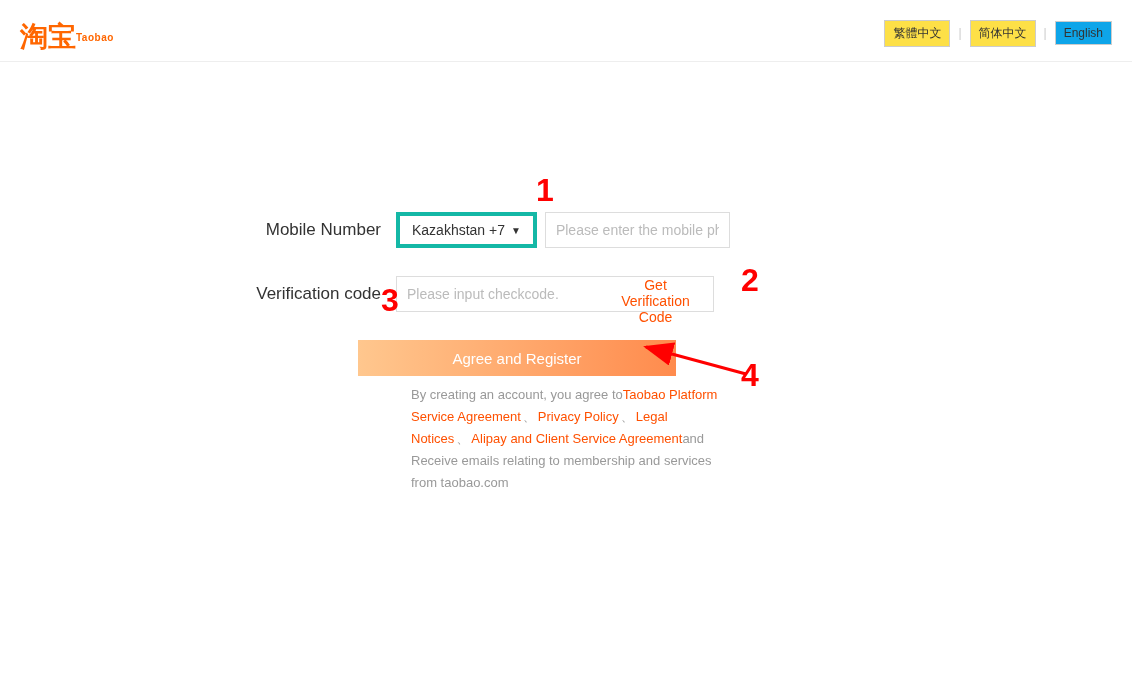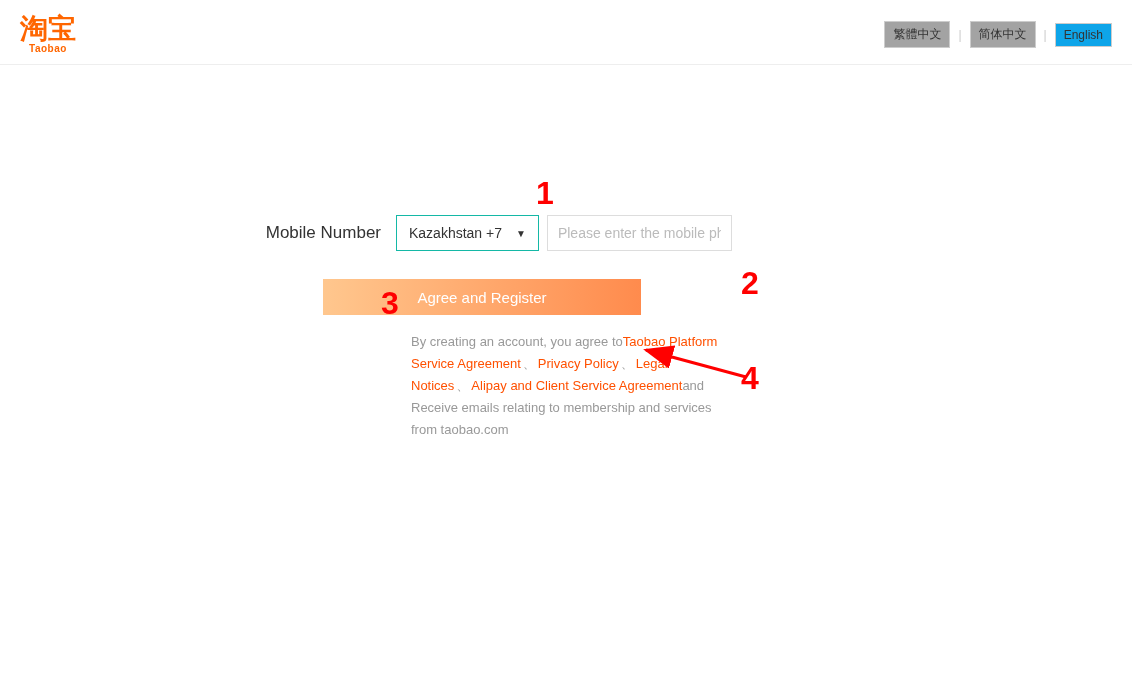--- a/index.html
+++ b/index.html
@@ -14,22 +14,23 @@
     }
     .header {
       display: flex;
       justify-content: space-between;
       align-items: center;
       padding: 15px 20px 10px 20px;
       border-bottom: 1px solid #eee;
     }
     .logo {
       display: flex;
-      flex-direction: column;
-      align-items: center;
+      flex-direction: row;
+      align-items: center;
+      margin-top: 8px;
     }
     .logo-cn {
       font-size: 28px;
       font-weight: bold;
       color: #ff6600;
       line-height: 1;
     }
     .logo-en {
       font-size: 10px;
       color: #ff6600;
@@ -38,21 +39,21 @@
     }
     .lang-switcher {
       display: flex;
       align-items: center;
       gap: 8px;
       font-size: 12px;
     }
     .lang-btn {
       padding: 4px 8px;
       border: 1px solid #ccc;
-      background: #a3a3a3;
+      background: #fde047;
       font-size: 12px;
       cursor: pointer;
       color: #333;
     }
     .lang-btn.active {
       background: #0ea5e9;
     }
     .lang-sep {
       color: #ccc;
     }
@@ -73,27 +74,27 @@
       font-size: 17px;
       color: #333;
     }
     .form-fields {
       display: flex;
       gap: 8px;
     }
     .country-select {
       display: flex;
       align-items: center;
-      border: 1px solid #14b8a6;
+      border: 4px solid #14b8a6;
       padding: 0 12px;
       height: 36px;
       font-size: 14px;
       color: #333;
       cursor: pointer;
-      gap: 14px;
+      gap: 6px;
       background: #fff;
     }
     .dropdown-icon {
       font-size: 10px;
       color: #333;
     }
     .text-input {
       border: 1px solid #ddd;
       height: 36px;
       padding: 0 10px;
@@ -123,37 +124,37 @@
     }
     .get-code-btn {
       background: none;
       border: none;
       color: #ff5000;
       font-size: 14px;
       padding: 0 12px;
       cursor: pointer;
     }
     .submit-row {
-      margin-left: 67px;
+      margin-left: 102px;
       width: 318px;
       border-radius: 8px;
     }
     .submit-btn {
       width: 100%;
       height: 36px;
       border: none;
       background: linear-gradient(to right, #ffc78e, #ff8b4d);
       color: #fff;
       font-size: 15px;
       cursor: pointer;
     }
     .terms {
       margin-left: 155px;
       width: 320px;
-      margin-top: 16px;
+      margin-top: 8px;
       font-size: 13px;
       color: #999;
       line-height: 1.7;
     }
     .terms a {
       color: #ff5000;
       text-decoration: none;
     }
     .terms .sep {
       color: #999;
@@ -195,20 +196,27 @@
     <div class="form-label">Mobile Number</div>
     <div class="form-fields">
       <div class="country-select">
         <span>Kazakhstan +7</span>
         <span class="dropdown-icon">▼</span>
       </div>
       <input type="text" class="text-input" placeholder="Please enter the mobile phone" style="">
     </div>
   </div>
 
+  <div class="form-row">
+    <div class="form-label">Verification code</div>
+    <div class="verify-wrap">
+      <input type="text" class="verify-input" placeholder="Please input checkcode." style="">
+      <button class="get-code-btn">Get Verification Code</button>
+    </div>
+  </div>
 
   <div class="submit-row">
     <button class="submit-btn">Agree and Register</button>
   </div>
 
   <div class="terms">
     <span>By creating an account, you agree to</span><a href="#">Taobao Platform Service Agreement</a><span class="sep">、</span><a href="#">Privacy Policy</a><span class="sep">、</span><a href="#">Legal Notices</a><span class="sep">、</span><a href="#">Alipay and Client Service Agreement</a><span>and Receive emails relating to membership and services from taobao.com</span>
   </div>
 
   <div class="annotation" style="left:280px; top:-40px;">1</div>

